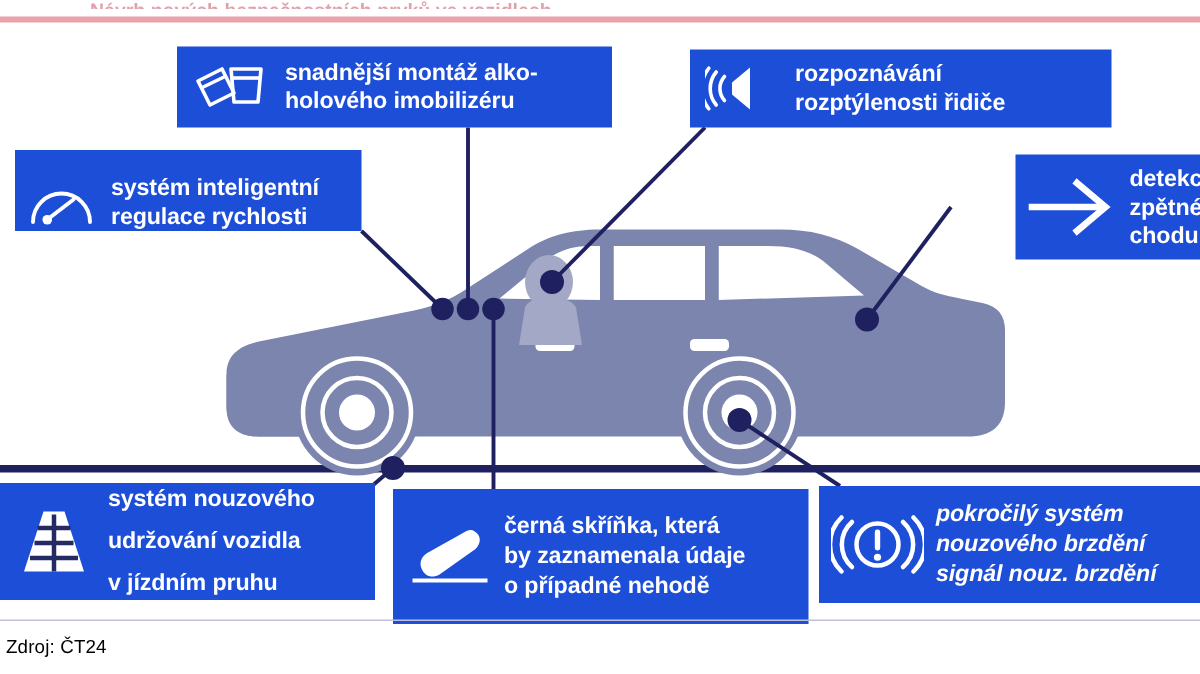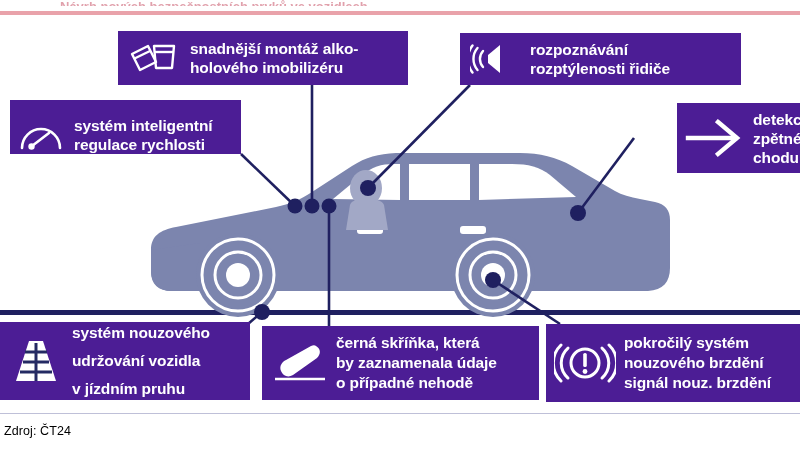--- a/index.html
+++ b/index.html
@@ -73,21 +73,21 @@
   #art {
     position: absolute;
     left: 0; top: 0;
     width: 800px;
     height: 449px;
   }
 
   
   .callout {
     position: absolute;
-    background: #4c1d95;
+    background: #1d4ed8;
     color: #ffffff;
     display: flex;
     align-items: center;
     box-sizing: border-box;
   }
   .callout .ico {
     flex: 0 0 auto;
     display: flex;
     align-items: center;
     justify-content: center;
@@ -107,25 +107,25 @@
 
   #c-speed         { left: 10px;  top: 100px; width: 231px; height: 54px;  padding: 0 8px 0 8px; align-items: flex-end; }
   #c-speed .txt    { font-size: 15.5px; line-height: 19px; margin-left: 10px; }
 
   #c-reverse       { left: 634px; top: 103px; width: 166px; height: 70px;  padding: 0 6px 0 8px; margin-left: 43px; }
   #c-reverse .txt  { font-size: 15.5px; line-height: 19px; margin-left: 10px; }
 
   #c-lane          { left: 0px;   top: 322px; width: 250px; height: 78px;  padding: 0 6px 0 12px; }
   #c-lane .txt     { font-size: 15.5px; line-height: 28px; margin-left: 12px; }
 
-  #c-blackbox      { left: 262px; top: 326px; width: 277px; height: 74px;  padding: 0 6px 0 10px; }
+  #c-blackbox      { left: 262px; top: 326px; width: 277px; height: 90px;  padding: 0 6px 0 10px; }
   #c-blackbox .txt { font-size: 15.5px; line-height: 20px; margin-left: 8px; }
 
   #c-brake         { left: 546px; top: 324px; width: 254px; height: 78px;  padding: 0 4px 0 8px; }
-  #c-brake .txt    { font-size: 15.5px; line-height: 20px; margin-left: 8px; }
+  #c-brake .txt    { font-size: 15.5px; line-height: 20px; margin-left: 8px; font-style: italic; }
 </style>
 </head>
 <body>
 
 <div id="infographic">
 
   <div class="top-sliver">Návrh nových bezpečnostních prvků ve vozidlech</div>
   <div class="top-rule"></div>
 
   <svg id="art" viewBox="0 0 800 449">

